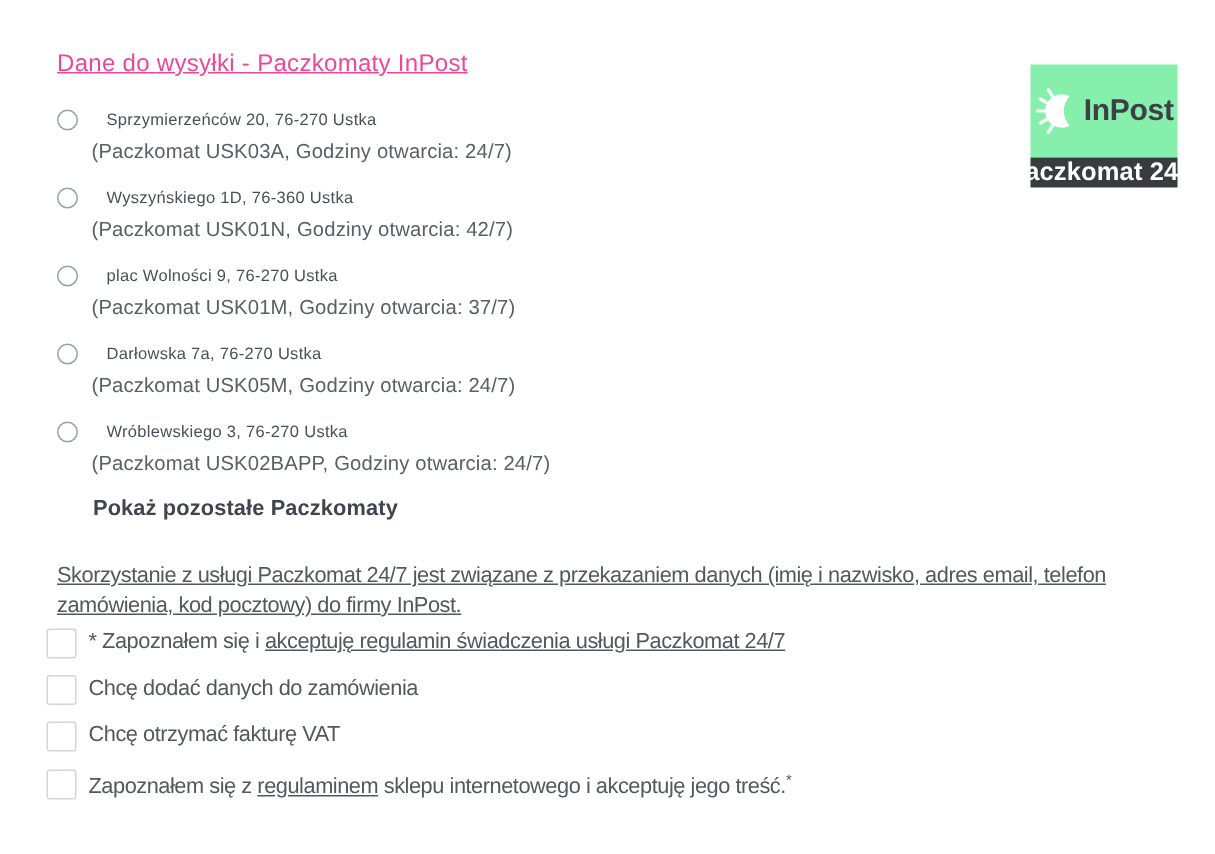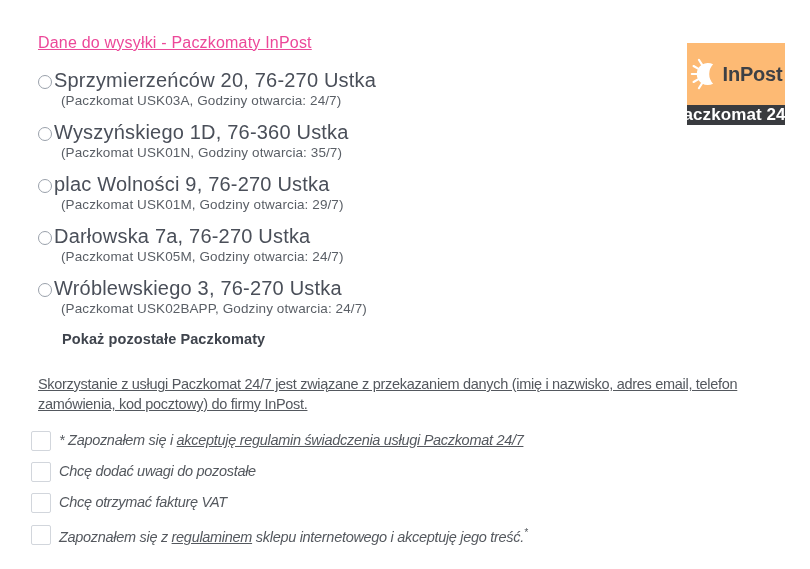--- a/index.html
+++ b/index.html
@@ -7,47 +7,47 @@
               font-family:"Liberation Sans", sans-serif; }
   body { position:relative; }
 
   .content { position:absolute; left:38px; top:0; width:742px; }
 
   .page-title { margin-top:35px; font-size:16px; line-height:16px;
                 color:#ec4899; letter-spacing:0.2px; font-weight:400;text-decoration:underline; }
 
   .options { margin-top:20px; }
   .option { margin-bottom:14px; }
-  .opt-main { display:flex; align-items:flex-end; gap:2px;
-              font-size:20px; line-height:18px; color:#4a4f59; letter-spacing:0.2px;
+  .opt-main { display:flex; align-items:center; gap:19px;
+              font-size:11px; line-height:18px; color:#4a4f59; letter-spacing:0.2px;
               cursor:pointer; }
   .radio { width:14px; height:14px; border:1px solid #9aa1ab; border-radius:50%;
            background:#fff; flex:none; }
   .opt-sub { margin:3px 0 0 23px; font-size:13.5px; line-height:17px;
              color:#5a5f66; letter-spacing:0.1px; }
 
   .show-more { margin:15px 0 0 24px; font-size:14.5px; line-height:15px;
                font-weight:700; color:#3f444d; cursor:pointer; letter-spacing:0.1px; }
 
   .notice { margin-top:27px; font-size:14.5px; line-height:20px; color:#54585e;
             letter-spacing:-0.3px;text-decoration:underline; }
   .notice div { white-space:nowrap; }
 
-  .checks { margin-top:16px;font-style:italic; }
+  .checks { margin-top:4px; }
   .check-row { display:flex; align-items:center; gap:8px; margin-bottom:10px;
                margin-left:-7px; min-height:21px; cursor:pointer; }
   .checkbox { width:20px; height:20px; border:1px solid #d2d6dc; border-radius:2px;
               background:#fff; flex:none; }
   .check-label { font-size:14.5px; line-height:19px; color:#54585e; letter-spacing:-0.3px; }
   .check-label a { color:#54585e; text-decoration:underline; cursor:pointer; }
   .check-label sup { font-size:10px; }
 
   
   .logo { position:absolute; left:687px; top:43px; width:98px; }
-  .logo-yellow { height:62px; background:#fdba74; display:flex; align-items:center;
+  .logo-yellow { height:62px; background:#86efac; display:flex; align-items:center;
                  justify-content:center; gap:1px; }
   .logo-brand { font-size:20px; font-weight:700; color:#3d4045; letter-spacing:-0.2px; }
   .logo-bar { height:20px; background:#393b3f; color:#ffffff; display:flex;
               align-items:center; justify-content:center; font-size:17px;
               font-weight:700; letter-spacing:0.1px; white-space:nowrap; }
 </style>
 </head>
 <body>
 
 <div class="content">
@@ -62,29 +62,29 @@
         <span>Sprzymierzeńców 20, 76-270 Ustka</span>
       </div>
       <div class="opt-sub">(Paczkomat USK03A, Godziny otwarcia: 24/7)</div>
     </div>
 
     <div class="option">
       <div class="opt-main">
         <span class="radio"></span>
         <span>Wyszyńskiego 1D, 76-360 Ustka</span>
       </div>
-      <div class="opt-sub">(Paczkomat USK01N, Godziny otwarcia: 35/7)</div>
+      <div class="opt-sub">(Paczkomat USK01N, Godziny otwarcia: 42/7)</div>
     </div>
 
     <div class="option">
       <div class="opt-main">
         <span class="radio"></span>
         <span>plac Wolności 9, 76-270 Ustka</span>
       </div>
-      <div class="opt-sub">(Paczkomat USK01M, Godziny otwarcia: 29/7)</div>
+      <div class="opt-sub">(Paczkomat USK01M, Godziny otwarcia: 37/7)</div>
     </div>
 
     <div class="option">
       <div class="opt-main">
         <span class="radio"></span>
         <span>Darłowska 7a, 76-270 Ustka</span>
       </div>
       <div class="opt-sub">(Paczkomat USK05M, Godziny otwarcia: 24/7)</div>
     </div>
 
@@ -107,21 +107,21 @@
 
   <div class="checks">
 
     <div class="check-row">
       <span class="checkbox"></span>
       <span class="check-label"><span>* Zapoznałem się i </span><a>akceptuję regulamin świadczenia usługi Paczkomat 24/7</a><span></span></span>
     </div>
 
     <div class="check-row">
       <span class="checkbox"></span>
-      <span class="check-label"><span>Chcę dodać uwagi do pozostałe</span></span>
+      <span class="check-label"><span>Chcę dodać danych do zamówienia</span></span>
     </div>
 
     <div class="check-row">
       <span class="checkbox"></span>
       <span class="check-label"><span>Chcę otrzymać fakturę VAT</span></span>
     </div>
 
     <div class="check-row">
       <span class="checkbox"></span>
       <span class="check-label"><span>Zapoznałem się z </span><a>regulaminem</a><span> sklepu internetowego i akceptuję jego treść.</span><sup>*</sup></span>

